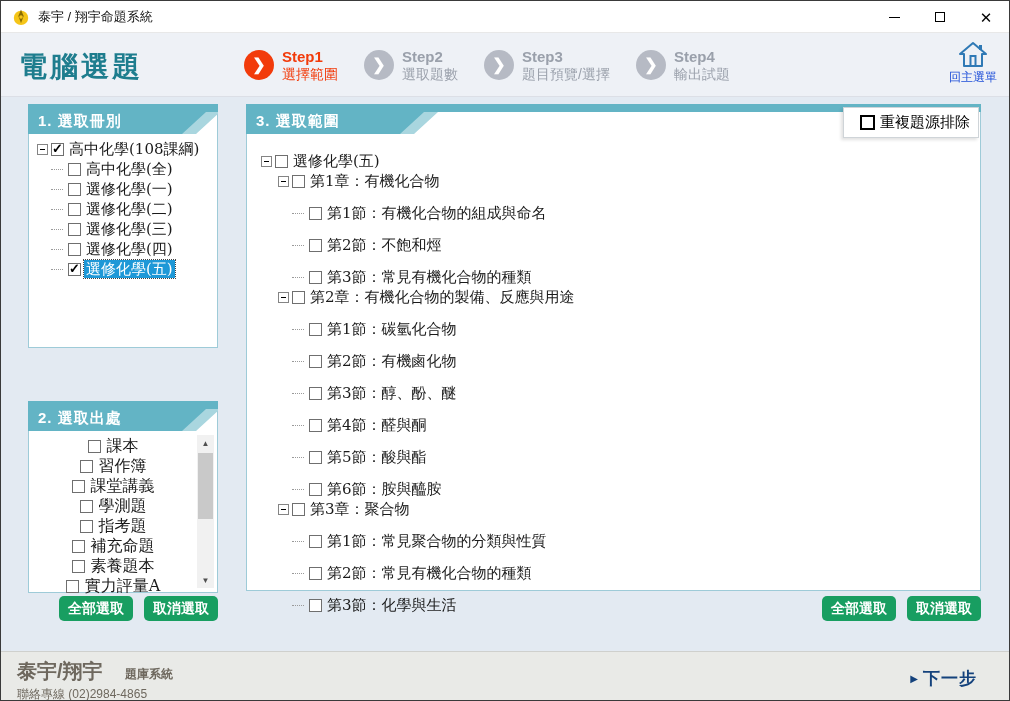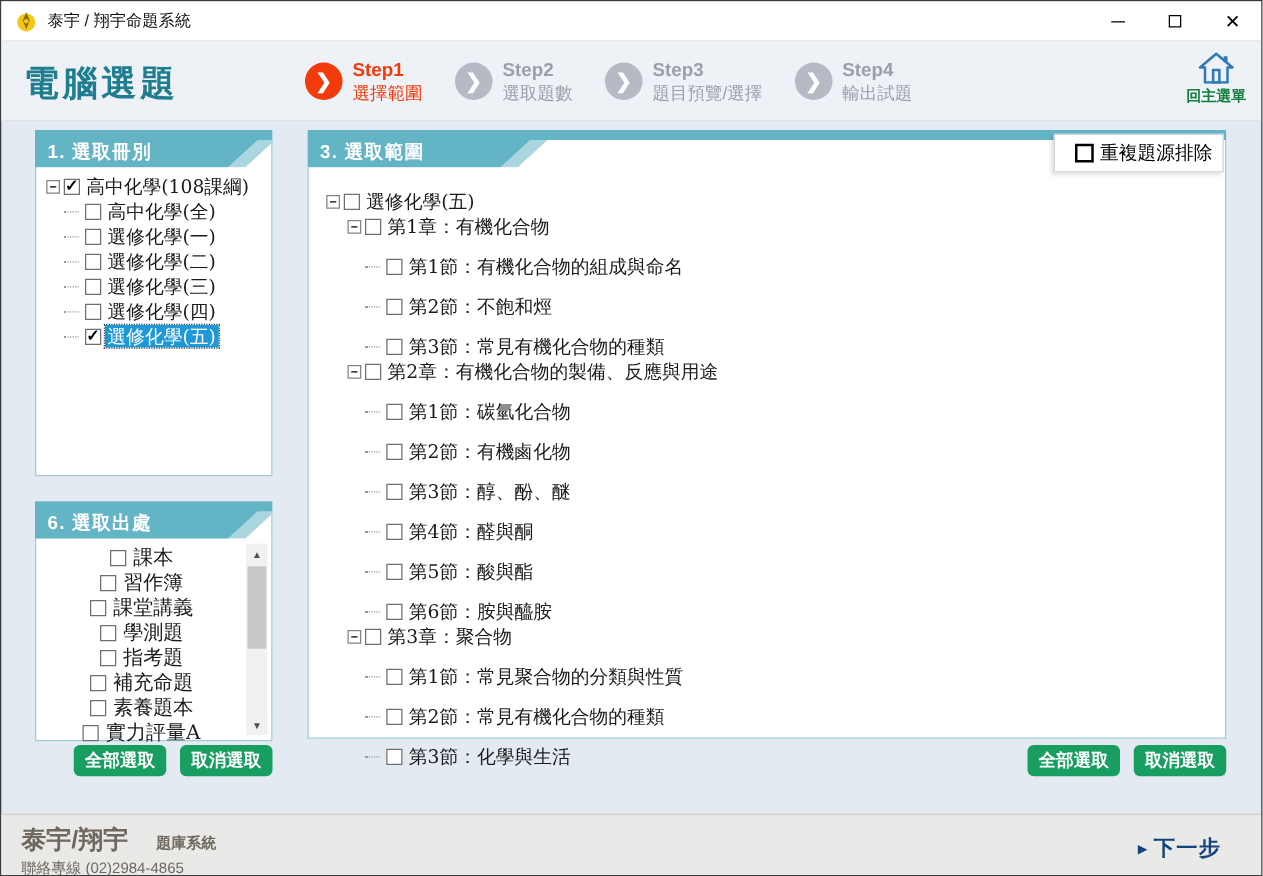--- a/index.html
+++ b/index.html
@@ -33,33 +33,33 @@
   .step[data-active="true"] .step-circle { background:#f23b0b; }
   .step-text { display:flex; flex-direction:column; line-height:1.2; }
   .step-name { font-size:15px; color:#9aa0ab; font-weight:bold; }
   .step-sub  { font-size:14px; color:#9aa0ab; }
   .step[data-active="true"] .step-name,
   .step[data-active="true"] .step-sub { color:#f23b0b; }
 
   .home-btn { position:absolute; right:8px; top:8px; width:56px; height:52px;
               display:flex; flex-direction:column; align-items:center; cursor:default; }
   .home-btn svg { width:30px; height:26px; }
-  .home-label { font-size:12px; color:#15803d; margin-top:2px; white-space:nowrap;font-weight:bold; }
+  .home-label { font-size:12px; color:#1d4ed8; margin-top:2px; white-space:nowrap; }
 
   
   .panel { position:absolute; background:#fff; border:1px solid #9ecbd8; }
   .panel-head { position:absolute; left:-1px; top:-1px; right:-1px; height:30px; }
   .ph-accent { position:absolute; left:0; top:0; width:100%; height:100%; background:#a9d6df;
                clip-path:polygon(0 0,100% 0,100% 8px,192px 8px,168px 100%,0 100%); }
   .ph-band { position:absolute; left:0; top:0; width:100%; height:100%; background:#63b4c5;
              clip-path:polygon(0 0,100% 0,100% 8px,178px 8px,154px 100%,0 100%); }
   .ph-title { position:absolute; left:10px; top:8px; color:#fff; font-size:15px; font-weight:bold;
               letter-spacing:1px; }
 
-  #panel1 { left:27px; top:103px; width:190px; height:277px; }
+  #panel1 { left:27px; top:103px; width:190px; height:244px; }
   #panel2 { left:27px; top:400px; width:190px; height:192px; }
   #panel3 { left:245px; top:103px; width:735px; height:487px; }
 
   
   .tree { position:absolute; left:6px; right:6px; top:34px; }
   .trow { display:flex; align-items:center; height:20px; white-space:nowrap;
           font-family:"DejaVu Serif","Liberation Serif",serif; font-size:15px; color:#1a1a1a; }
   .trow[data-level="0"] { padding-left:2px; }
   .trow[data-level="1"] { padding-left:19px; }
   .trow[data-level="2"] { padding-left:36px;margin-top:12px; }
@@ -238,21 +238,21 @@
           <span class="cbx"></span>
           <span class="tlabel">選修化學(五)</span>
         </div>
       </div>
   </div>
 
   <div class="panel" id="panel2">
     <div class="panel-head">
       <div class="ph-accent"></div>
       <div class="ph-band"></div>
-      <div class="ph-title">6. 選取出處</div>
+      <div class="ph-title">2. 選取出處</div>
     </div>
     <div class="src-list">
 
         <div class="srow" data-checked="true">
           <span class="cbx"></span>
           <span class="tlabel">課本</span>
         </div>
 
         <div class="srow" data-checked="true">
           <span class="cbx"></span>

